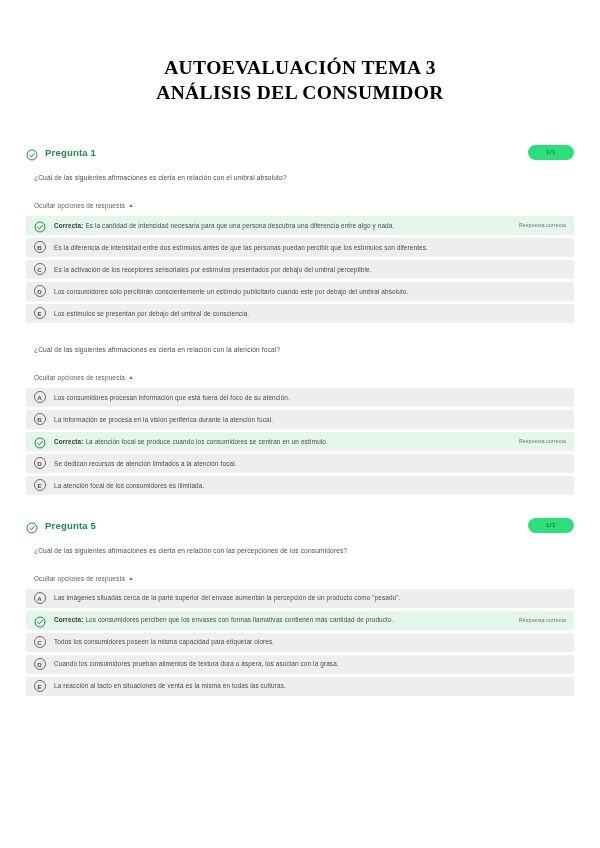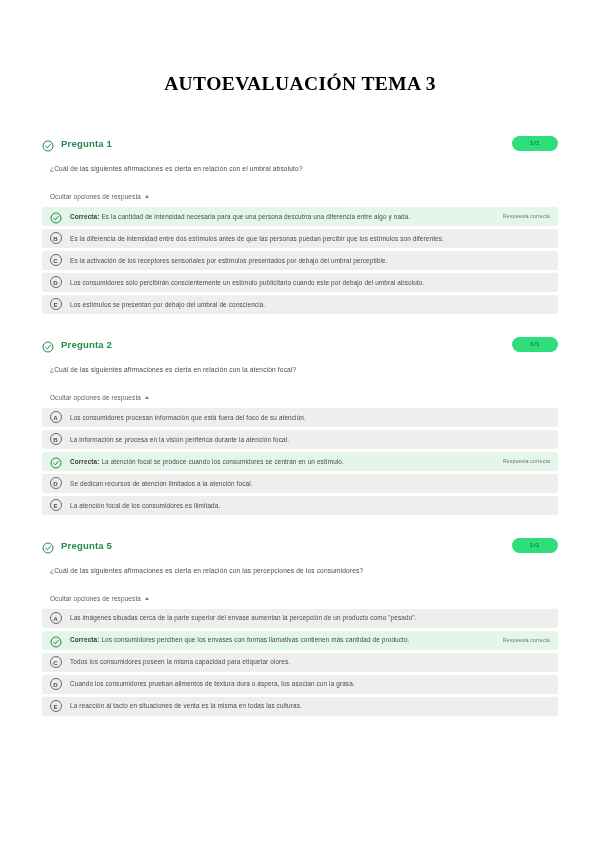--- a/index.html
+++ b/index.html
@@ -13,21 +13,21 @@
     height: 848px;
     font-family: "Liberation Sans", sans-serif;
     color: #3c4043;
     overflow: hidden;
     position: relative;
   }
   .page {
     width: 600px;
     height: 816px;
     box-sizing: border-box;
-    padding: 16px;
+    padding: 0;
     position: relative;
   }
 
   
   .doc-title {
     text-align: center;
     font-family: "Liberation Serif", serif;
     font-weight: bold;
     font-size: 19.5px;
     line-height: 1.28;
@@ -171,20 +171,21 @@
     letter-spacing: 0.2px;
   }
 </style>
 </head>
 <body>
 
 <div class="page">
 
   <h1 class="doc-title">
     <span>AUTOEVALUACIÓN TEMA 3</span>
+    <span class="line2">ANÁLISIS DEL CONSUMIDOR</span>
   </h1>
 
   <div class="questions" id="question-list">
       <div class="question-block"><div class="q-header">
           <div class="q-header-left">
             <span class="q-check"><svg viewBox="0 0 24 24" width="12" height="12" aria-hidden="true">
                 <circle cx="12" cy="12" r="10" fill="none" stroke="#1f8a4c" stroke-width="2"></circle>
                 <path d="M7.2 12.4 L10.6 15.6 L16.8 8.6" fill="none" stroke="#1f8a4c" stroke-width="2" stroke-linecap="round" stroke-linejoin="round"></path>
               </svg></span>
             <span class="q-title">Pregunta 1</span>
@@ -222,30 +223,21 @@
             </span>
             <span class="opt-text"><span>Los consumidores sólo percibirán conscientemente un estímulo publicitario cuando este por debajo del umbral absoluto.</span></span>
           </div>
           <div class="option-row">
             <span class="opt-marker">
               <span class="opt-letter">E</span>
             </span>
             <span class="opt-text"><span>Los estímulos se presentan por debajo del umbral de consciencia.</span></span>
           </div>
         </div></div>
-      <div class="question-block"><div class="q-header">
-          <div class="q-header-left">
-            <span class="q-check"><svg viewBox="0 0 24 24" width="12" height="12" aria-hidden="true">
-                <circle cx="12" cy="12" r="10" fill="none" stroke="#1f8a4c" stroke-width="2"></circle>
-                <path d="M7.2 12.4 L10.6 15.6 L16.8 8.6" fill="none" stroke="#1f8a4c" stroke-width="2" stroke-linecap="round" stroke-linejoin="round"></path>
-              </svg></span>
-            <span class="q-title">Pregunta 2</span>
-          </div>
-          <div class="score-badge">1/1</div>
-        </div><p class="q-text">¿Cuál de las siguientes afirmaciones es cierta en relación con la atención focal?</p><div class="q-toggle">
+      <div class="question-block"><p class="q-text">¿Cuál de las siguientes afirmaciones es cierta en relación con la atención focal?</p><div class="q-toggle">
           <span>Ocultar opciones de respuesta</span>
           <span class="caret"></span>
         </div><div class="options">
           <div class="option-row">
             <span class="opt-marker">
               <span class="opt-letter">A</span>
             </span>
             <span class="opt-text"><span>Los consumidores procesan información que está fuera del foco de su atención.</span></span>
           </div>
           <div class="option-row">

